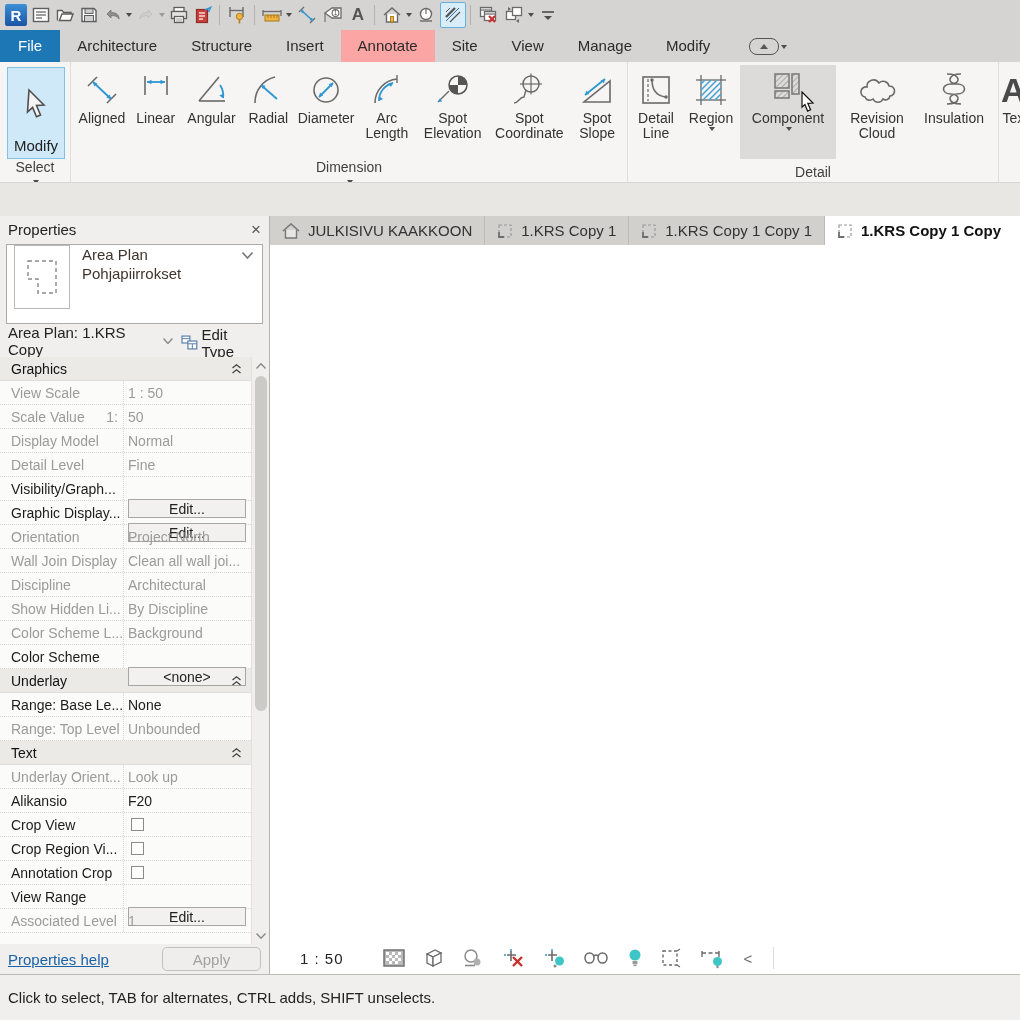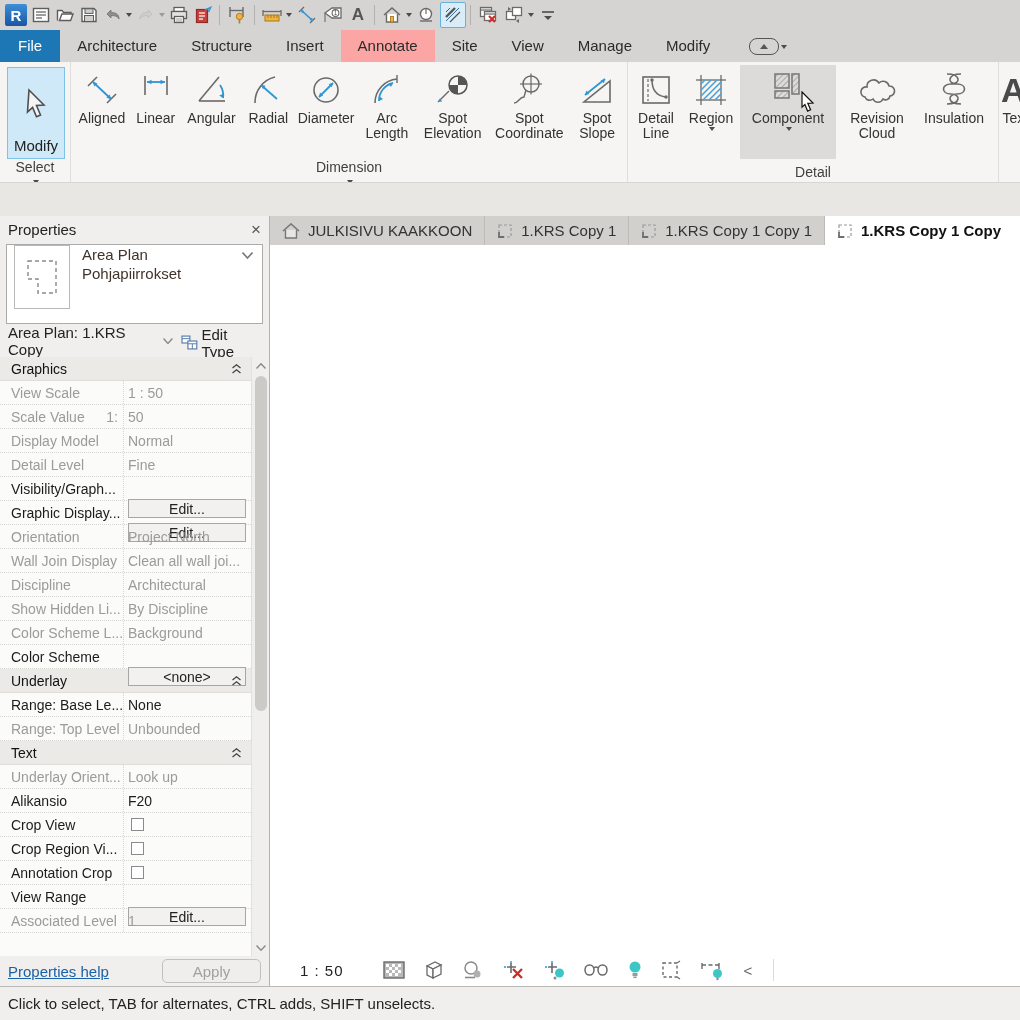--- a/index.html
+++ b/index.html
@@ -116,21 +116,21 @@
     color:#333; border-right:1px solid #bdbbb8; white-space:nowrap; }
   .vtab.active { background:#fff; font-weight:bold; border-right:none; color:#111; }
   .canvas { flex:1; background:#fff; }
   .viewcontrols { height:32px; background:#fff; display:flex; align-items:center;
     padding-left:30px; gap:17px; flex:0 0 auto; }
   .vc-scale { font-size:15px; color:#222; letter-spacing:1px; margin-right:22px; }
   .vc-chev { font-size:15px; color:#666; margin-left:2px; }
   .vcsep { width:1px; height:22px; background:#dddbd8; margin-left:4px; }
 
   
-  .statusbar { height:34px; background:#f0efed; border-top:1px solid #bcbab7;
+  .statusbar { height:46px; background:#f0efed; border-top:1px solid #bcbab7;
     display:flex; align-items:center; padding-left:8px; font-size:15px; color:#222; flex:0 0 auto; }
 </style>
 </head>
 <body>
 
 <div class="app">
 
   <div class="titlebar">
     <div class="qbtn">
         <div class="rlogo">R</div>

